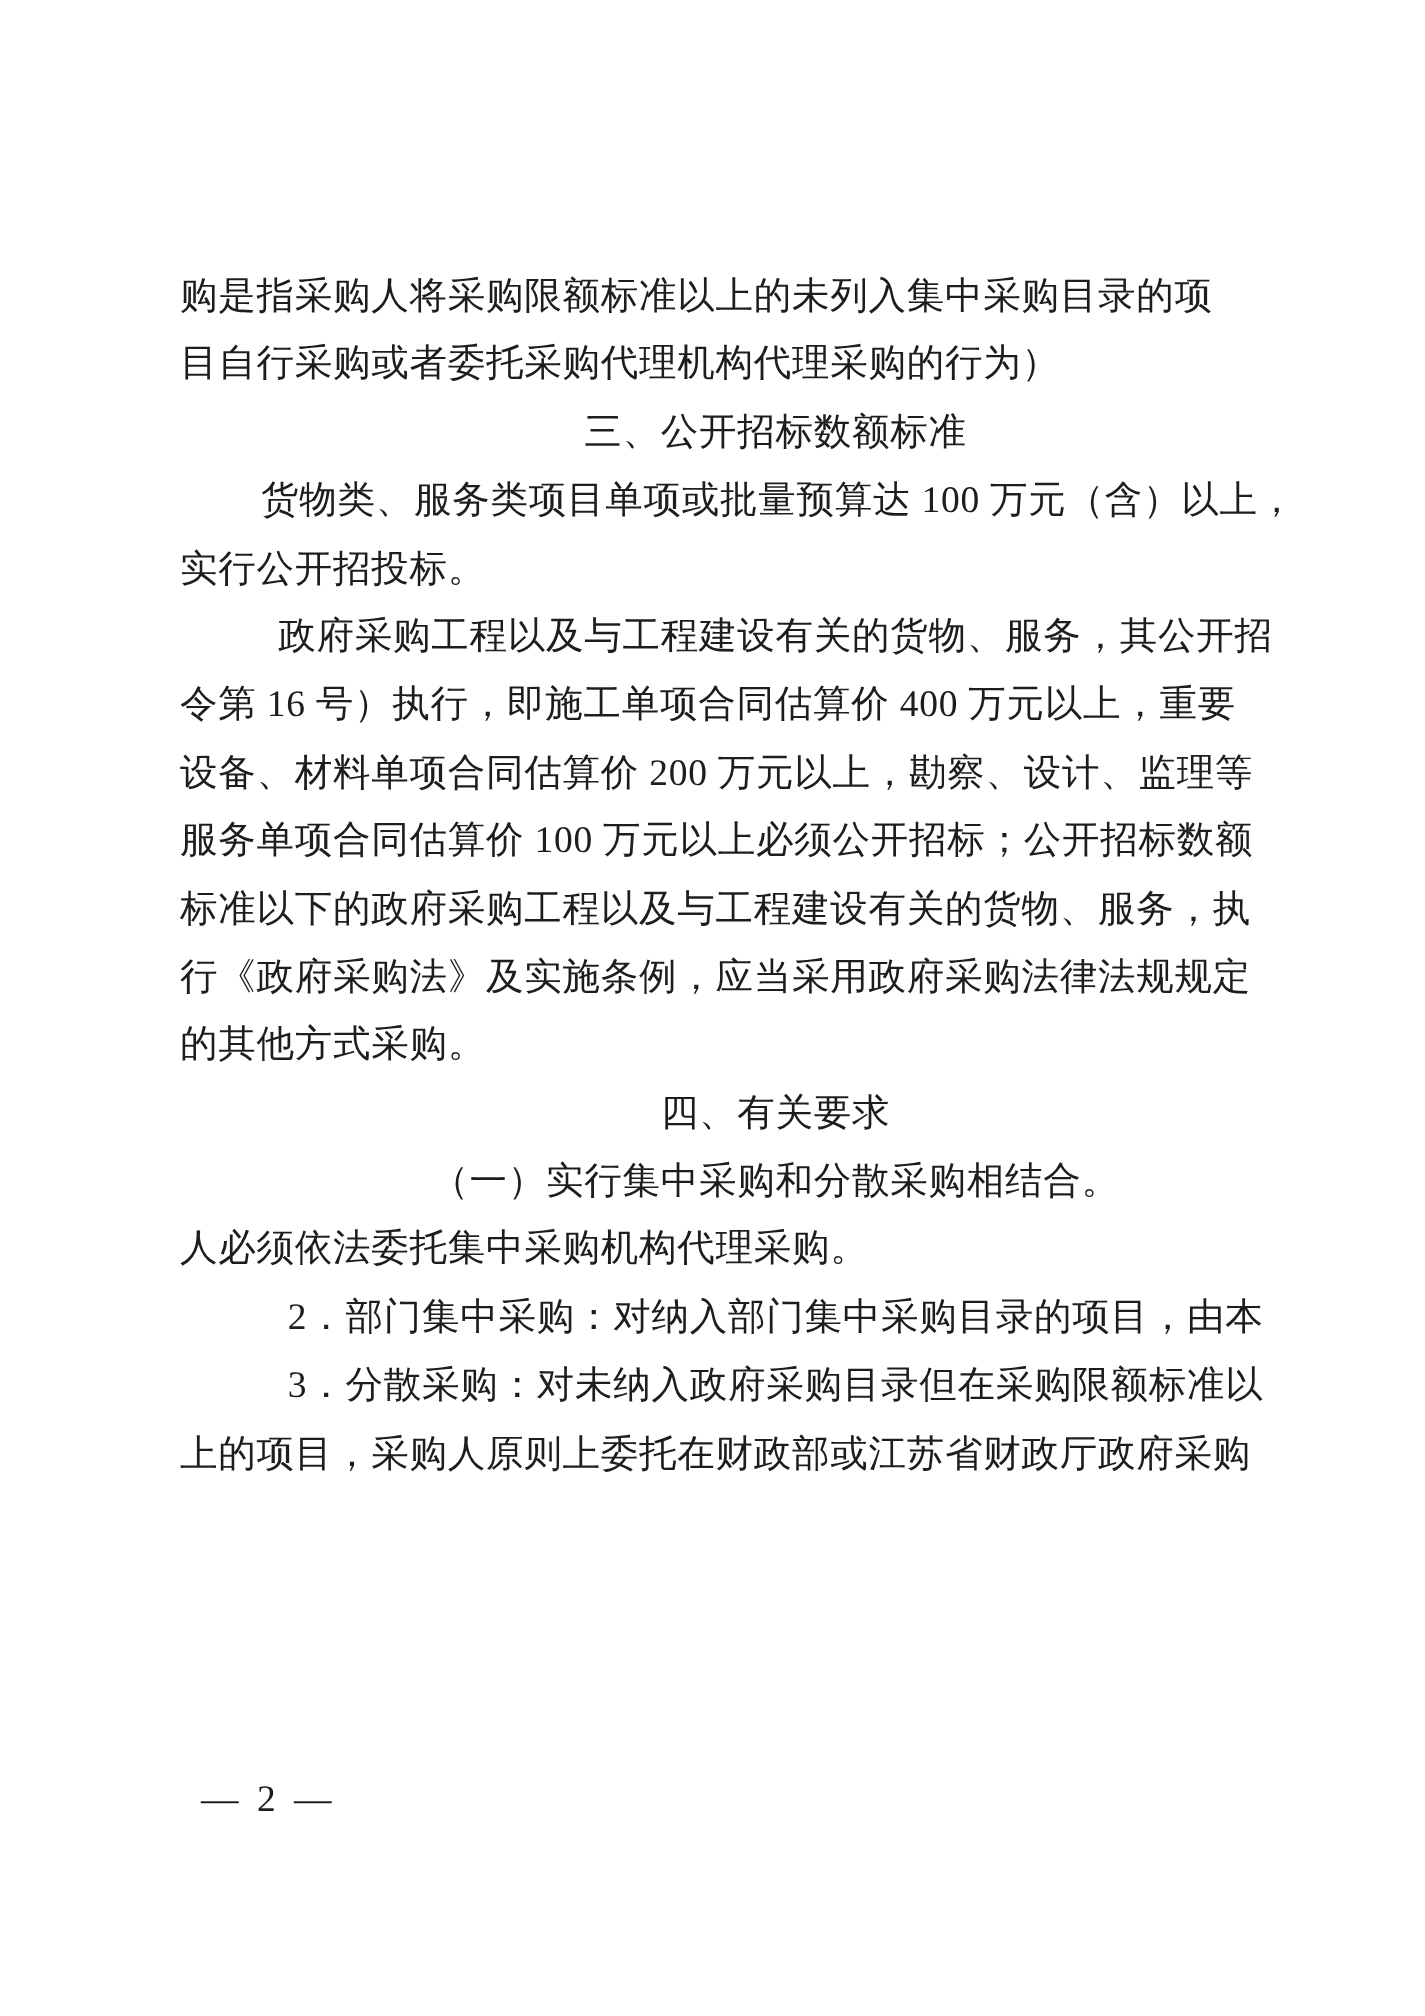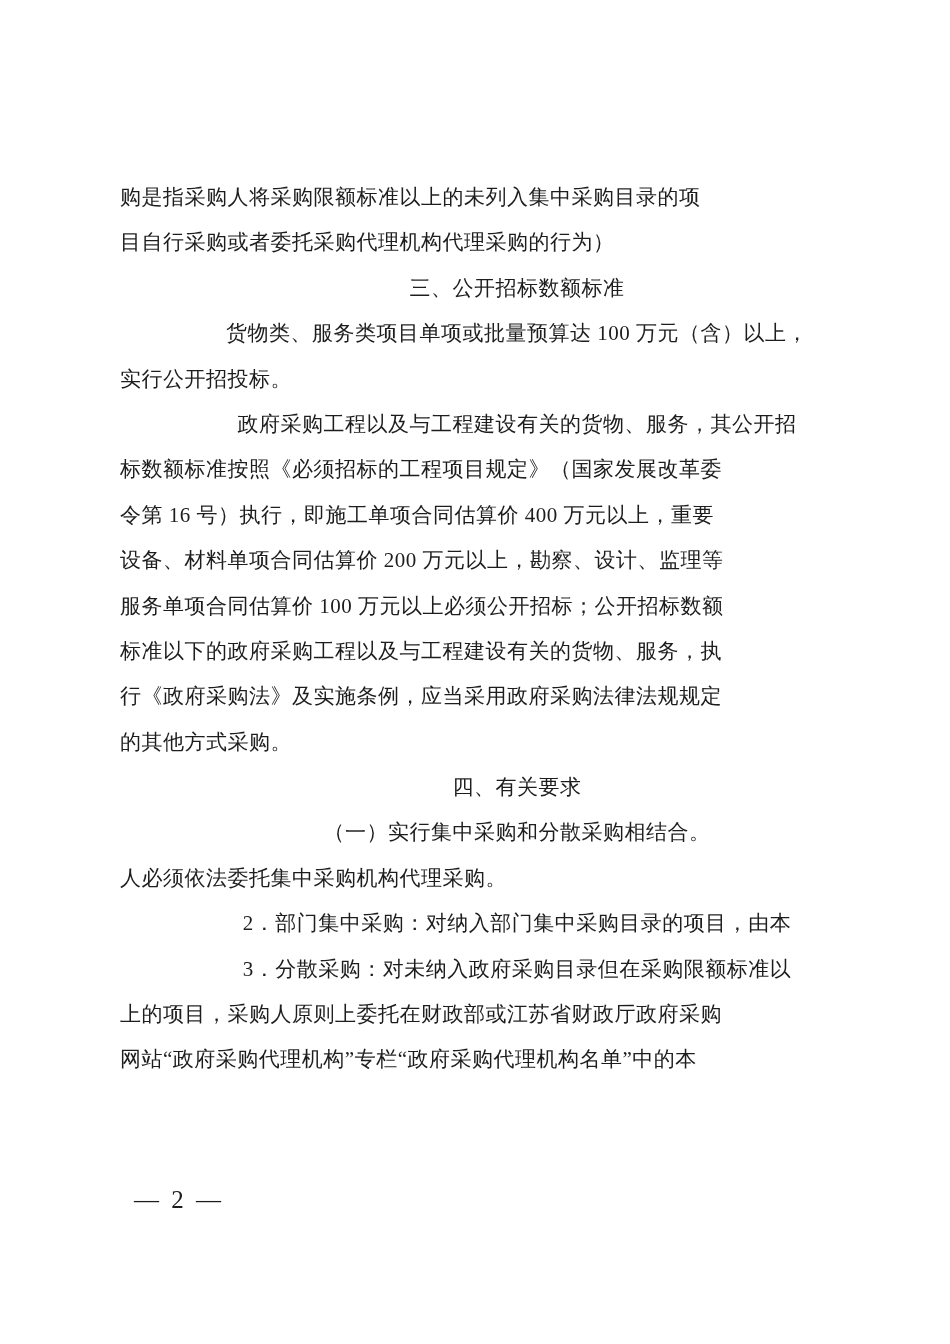--- a/index.html
+++ b/index.html
@@ -14,21 +14,21 @@
     background: #ffffff;
     color: #1d1d1d;
     font-family: "Liberation Serif", "DejaVu Serif", serif;
     overflow: hidden;
   }
   .content {
     position: absolute;
     left: 120px;
     top: 175px;
     width: 740px;
-    font-size: 21px;
+    font-size: 25px;
     line-height: 45.4px;
     letter-spacing: 0.5px;
   }
   .line {
     height: 45.4px;
     white-space: nowrap;
   }
   .indent {
     padding-left: 54px;
     text-align: center;
@@ -49,29 +49,27 @@
 <body>
 
 <div class="page">
   <div class="content">
     <div class="line">购是指采购人将采购限额标准以上的未列入集中采购目录的项</div>
     <div class="line">目自行采购或者委托采购代理机构代理采购的行为）</div>
     <div class="line indent">三、公开招标数额标准</div>
     <div class="line indent">货物类、服务类项目单项或批量预算达 100 万元（含）以上，</div>
     <div class="line">实行公开招投标。</div>
     <div class="line indent">政府采购工程以及与工程建设有关的货物、服务，其公开招</div>
-    <div class="line">标数额标准按照《必须招标的工程项目规定》（国家发展改革委</div>
     <div class="line">令第 16 号）执行，即施工单项合同估算价 400 万元以上，重要</div>
     <div class="line">设备、材料单项合同估算价 200 万元以上，勘察、设计、监理等</div>
     <div class="line">服务单项合同估算价 100 万元以上必须公开招标；公开招标数额</div>
     <div class="line">标准以下的政府采购工程以及与工程建设有关的货物、服务，执</div>
     <div class="line">行《政府采购法》及实施条例，应当采用政府采购法律法规规定</div>
     <div class="line">的其他方式采购。</div>
     <div class="line indent">四、有关要求</div>
     <div class="line indent bold">（一）实行集中采购和分散采购相结合。</div>
     <div class="line">人必须依法委托集中采购机构代理采购。</div>
     <div class="line indent">2．部门集中采购：对纳入部门集中采购目录的项目，由本</div>
     <div class="line indent">3．分散采购：对未纳入政府采购目录但在采购限额标准以</div>
     <div class="line">上的项目，采购人原则上委托在财政部或江苏省财政厅政府采购</div>
-    <div class="line">网站“政府采购代理机构”专栏“政府采购代理机构名单”中的本</div>
   </div>
   <div class="footer">— 2 —</div>
 </div>
 
 </body></html>

